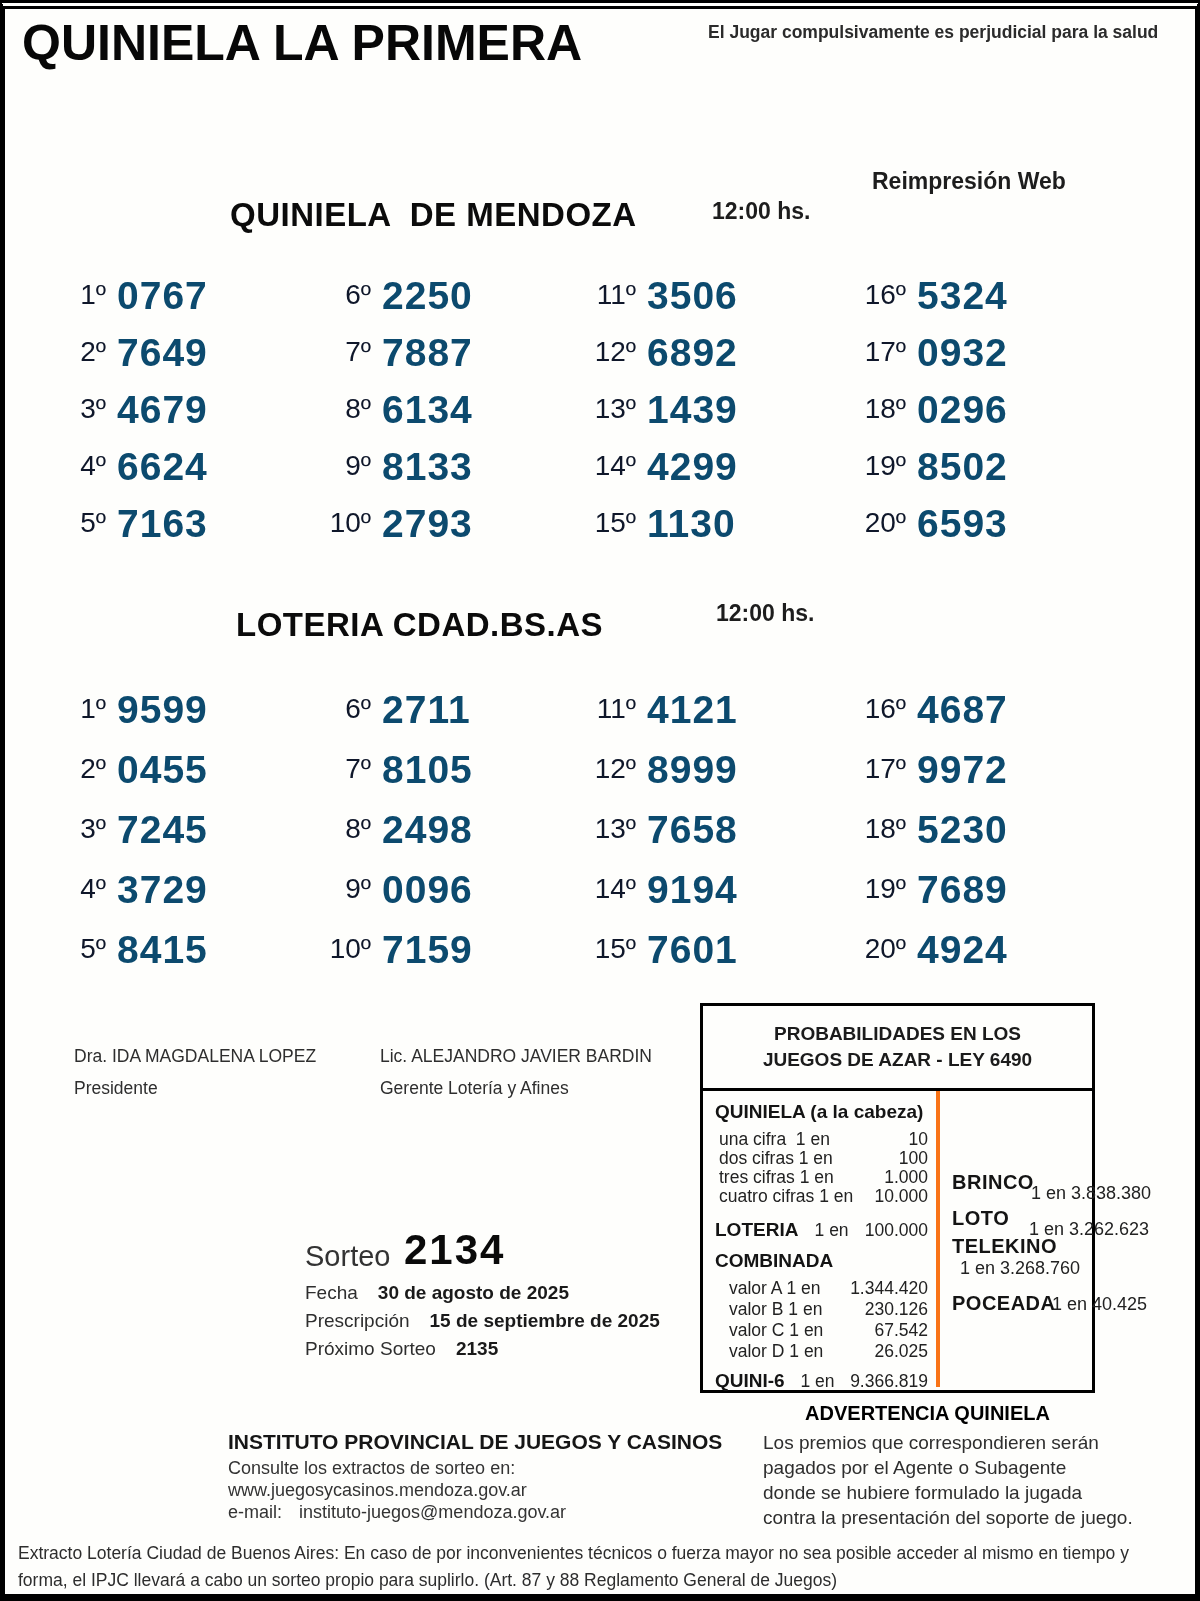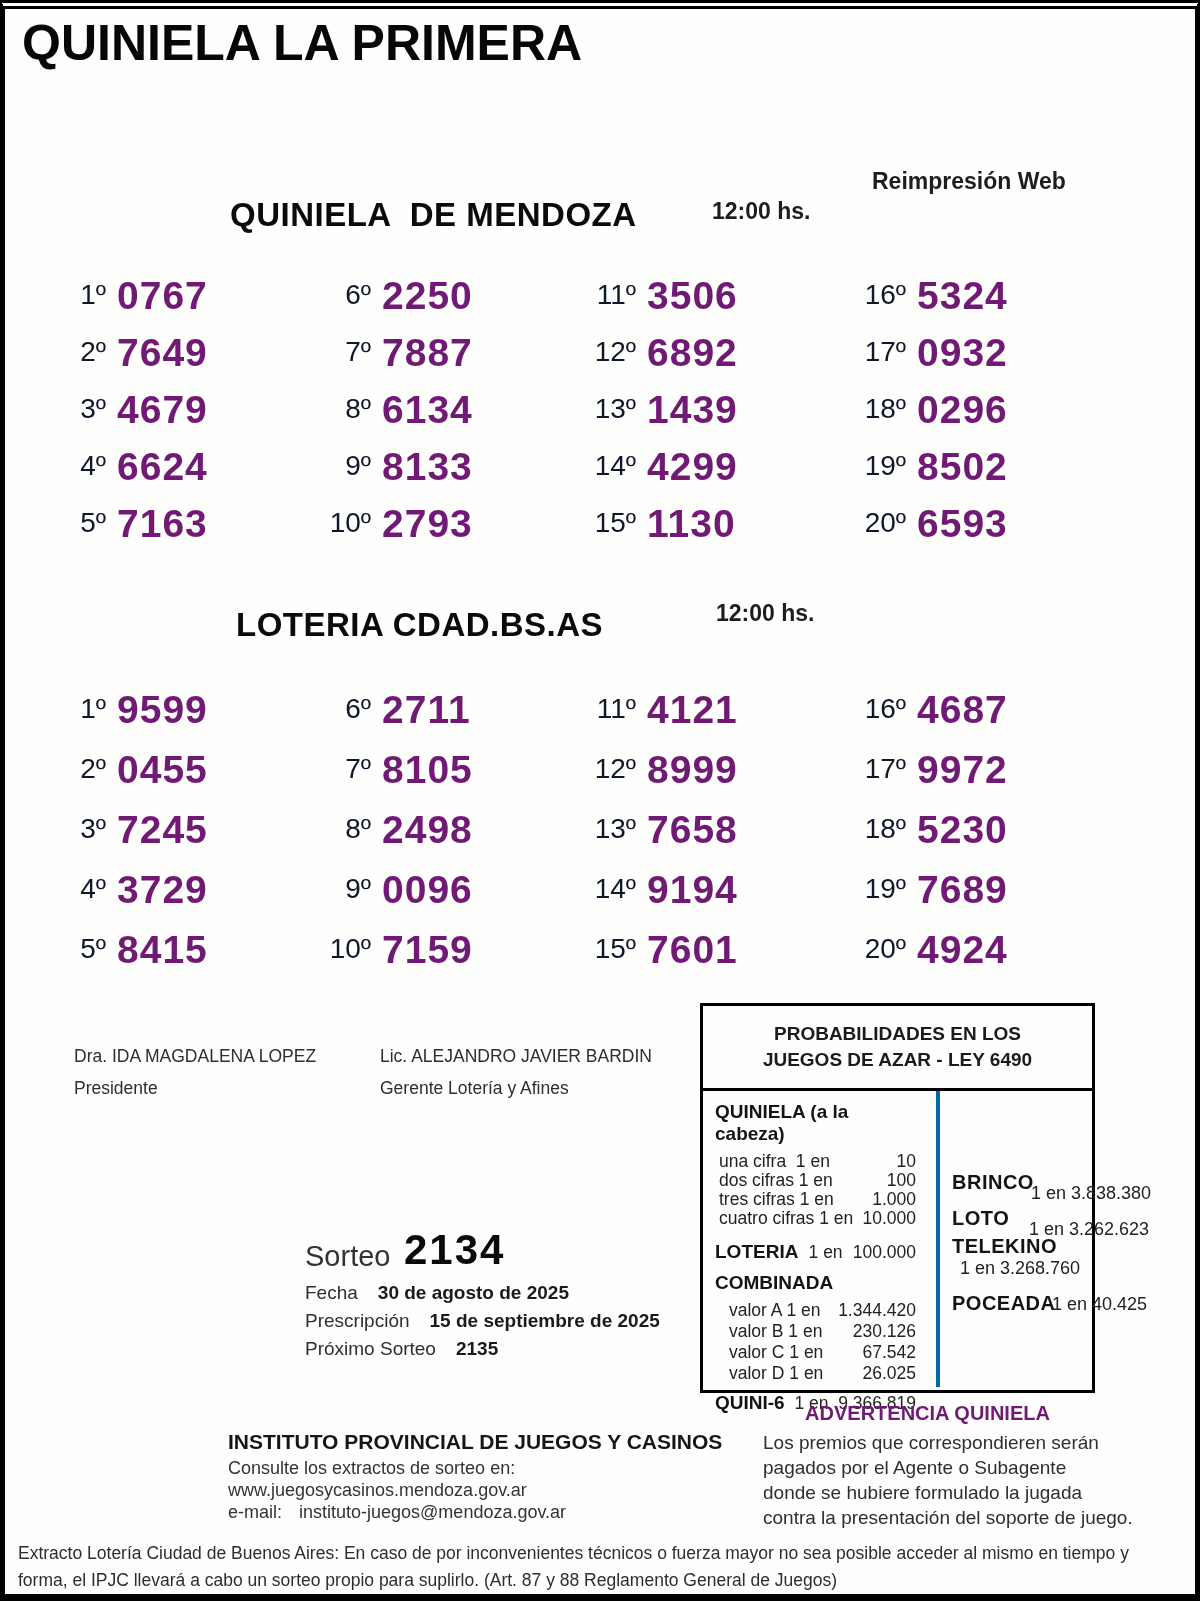--- a/index.html
+++ b/index.html
@@ -24,68 +24,69 @@
 
   .grid {
     position:absolute; left:48px; display:grid;
     grid-template-columns:265px 265px 270px 300px;
     grid-auto-flow:column;
   }
   .grid-mendoza { top:276px; grid-template-rows:repeat(5, 57px); }
   .grid-loteria { top:690px; grid-template-rows:repeat(5, 60px); }
   .cell { display:flex; align-items:flex-start; line-height:1; }
   .ord { width:58px; text-align:right; font-size:28px; color:#0f172a; padding-top:5px; }
-  .num { margin-left:11px; font-size:39px; font-weight:bold; color:#701a75; letter-spacing:1px; }
+  .num { margin-left:11px; font-size:39px; font-weight:bold; color:#0c4a6e; letter-spacing:1px; }
 
   .official { font-size:17.5px; color:#2e2e2e; line-height:1; }
   .official .o-role { margin-top:14px; }
 
   .sorteo-label { left:305px; top:1240px; font-size:29px; color:#333; }
   .sorteo-number { left:404px; top:1226px; font-size:42px; font-weight:bold; color:#0a0a0a; letter-spacing:2px; }
   .info-line { left:305px; font-size:19px; color:#2e2e2e; line-height:1; }
   .info-line b { color:#1a1a1a; margin-left:20px; }
 
   .prob-box { left:700px; top:1003px; width:395px; height:390px; border:3px solid #000; box-sizing:border-box; }
   .prob-head {
     height:85px; border-bottom:3px solid #000; box-sizing:border-box;
     display:flex; flex-direction:column; justify-content:center; align-items:center;
     font-size:19px; font-weight:bold; color:#1b1b1b; line-height:26px;
   }
   .prob-body { position:relative; height:296px; }
   .prob-left {
     position:absolute; left:0; top:0; width:237px; height:100%;
-    border-right:4px solid #0369a1; box-sizing:border-box; padding:10px 20px 0 12px;
+    border-right:4px solid #f97316; box-sizing:border-box; padding:10px 8px 0 12px;
     font-size:17.5px; color:#222;
   }
   .p-sechead { font-size:19px; font-weight:bold; color:#141414; }
   .odds-row { display:flex; justify-content:space-between; line-height:19px; }
   .odds-row .lbl { padding-left:4px; white-space:pre; }
   .valor .lbl { padding-left:14px; }
   .valor { line-height:21px; }
   .jrow { display:flex; justify-content:space-between; align-items:baseline; }
   .jrow .p-strong { font-size:19px; font-weight:bold; color:#141414; }
   .prob-right { position:absolute; left:241px; top:0; right:0; height:100%; }
   .game-name { position:absolute; font-size:20px; font-weight:bold; color:#141414; letter-spacing:0.5px; }
   .game-odds { position:absolute; font-size:18px; color:#222; white-space:nowrap; }
 
-  .adv-title { left:700px; top:1402px; width:455px; text-align:center; font-size:20px; font-weight:bold; color:#701a75; }
+  .adv-title { left:700px; top:1402px; width:455px; text-align:center; font-size:20px; font-weight:bold; color:#000000; }
   .adv-text { left:763px; top:1430px; font-size:19px; color:#2e2e2e; line-height:25px; }
 
   .inst-name { left:228px; top:1430px; font-size:21px; font-weight:bold; color:#161616; }
   .inst-line { left:228px; font-size:18px; color:#333; }
 
   .footer-line { left:18px; font-size:17.5px; color:#2d2d2d; }
 </style>
 </head>
 <body>
 
 <div class="page">
   <div class="frame"></div>
 
   <div class="abs main-title">QUINIELA LA PRIMERA</div>
+  <div class="abs health-warning">El Jugar compulsivamente es perjudicial para la salud</div>
   <div class="abs reprint">Reimpresión Web</div>
 
   <div class="abs sec-title" style="left:230px; top:196px;">QUINIELA  DE MENDOZA</div>
   <div class="abs sec-time" style="left:712px; top:198px;">12:00 hs.</div>
 
   <div class="grid grid-mendoza">
     <div class="cell">
         <span class="ord">1º</span>
         <span class="num">0767</span>
       </div>

